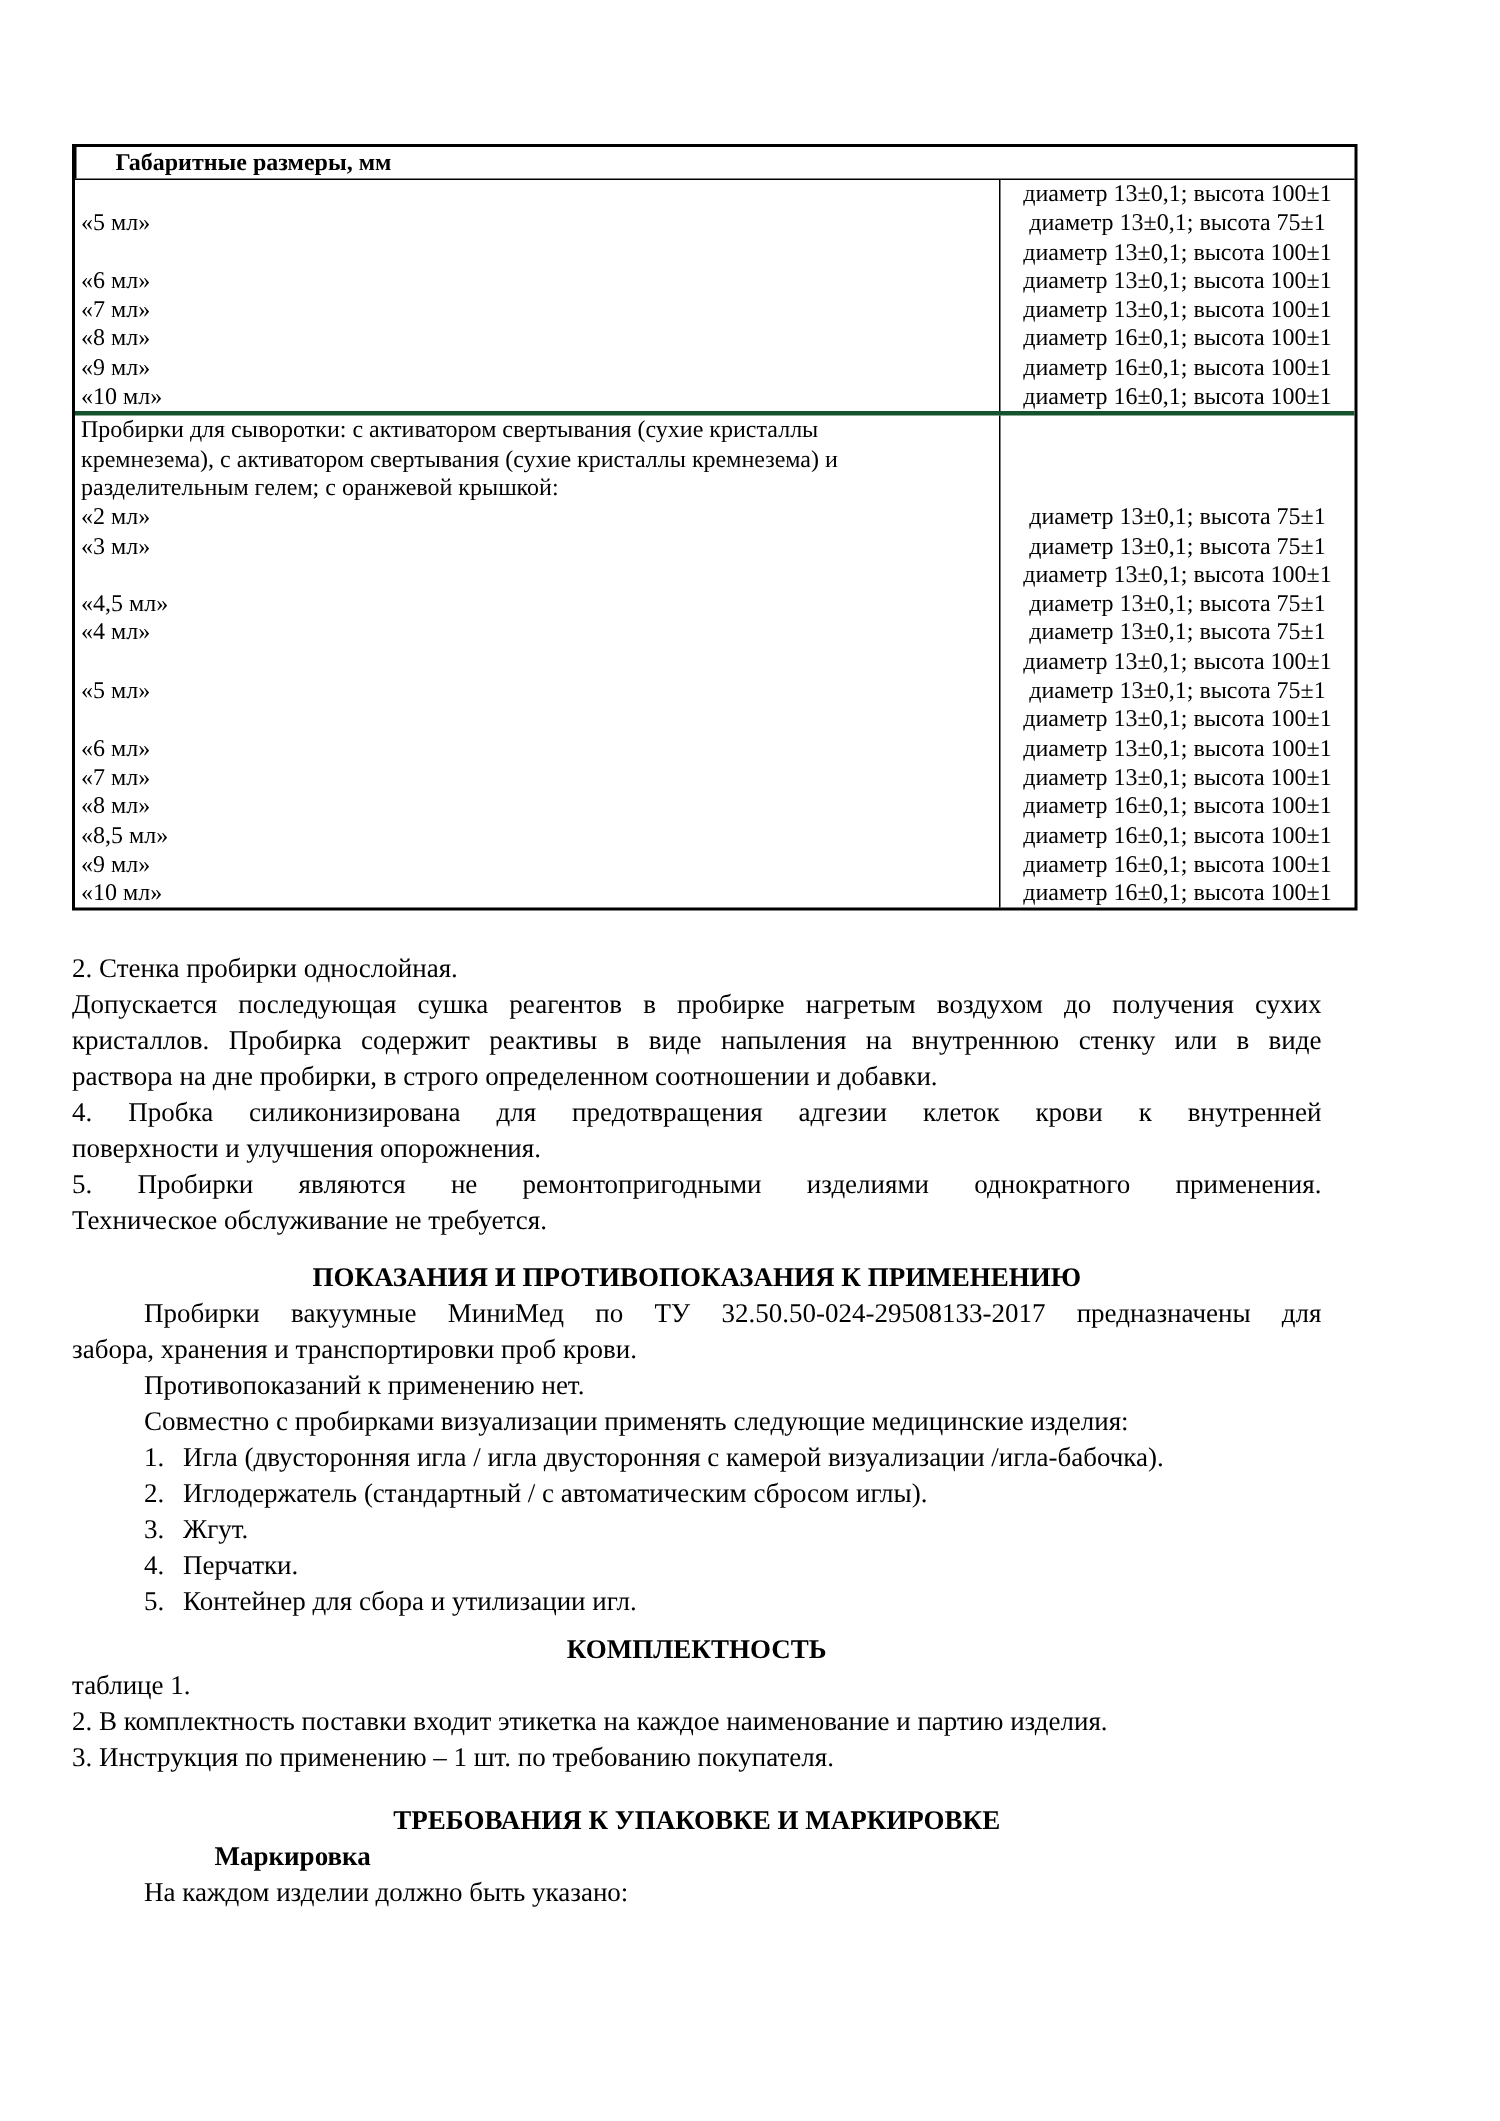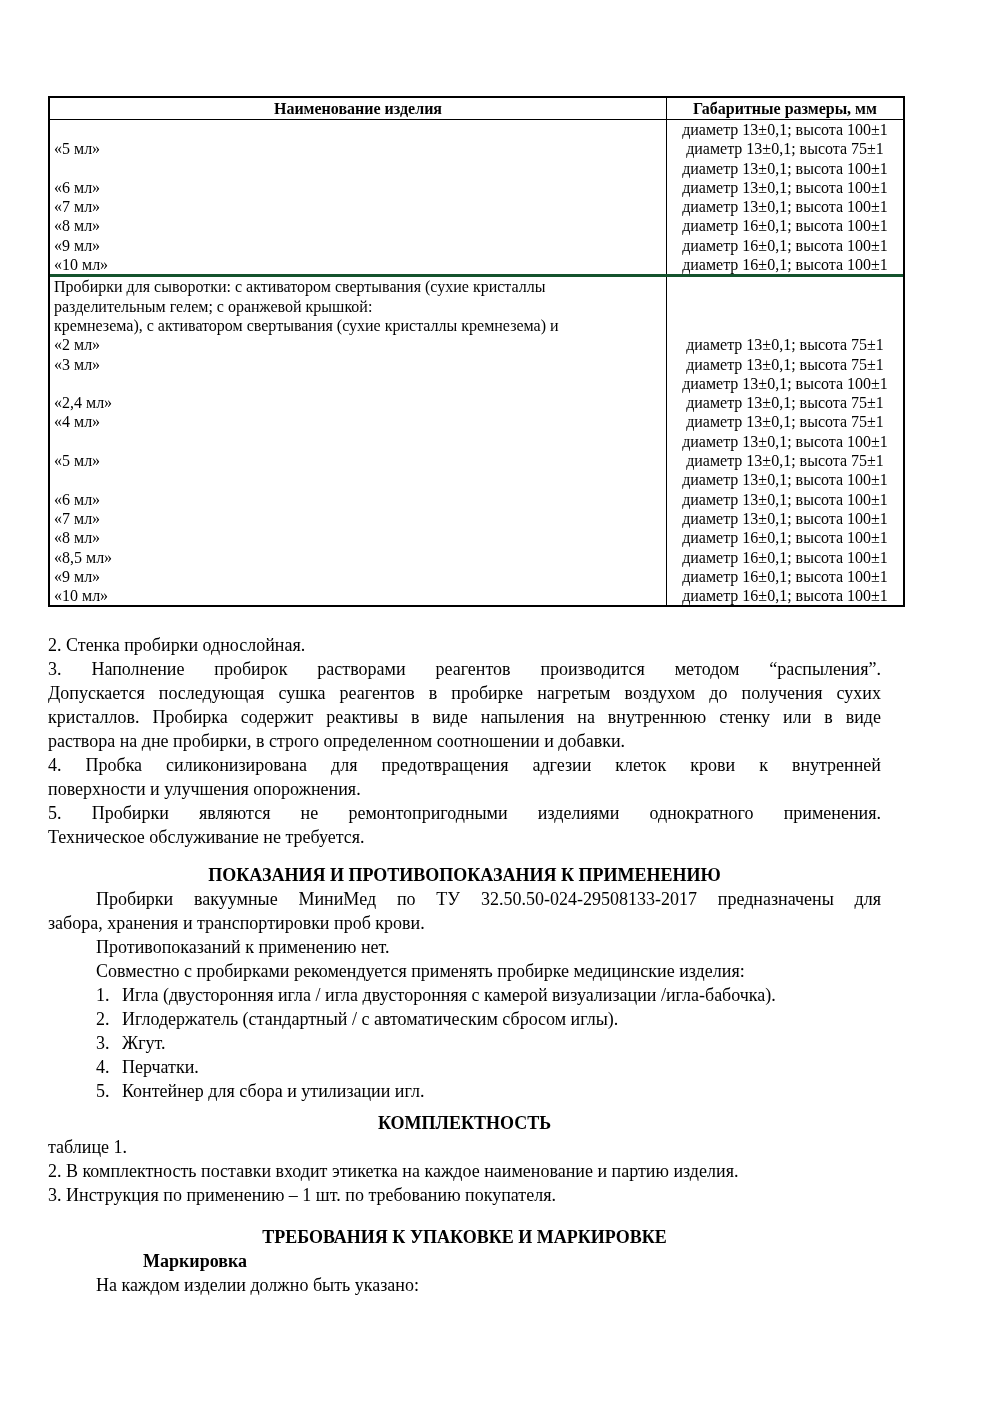--- a/index.html
+++ b/index.html
@@ -68,21 +68,20 @@
   .subheading { font-weight: bold; padding-left: 95px; line-height: 24px; }
 </style>
 </head>
 <body>
 
 <div class="page">
   <div class="content">
 
     <div class="spec-table">
       <div class="thead">
-        <div class="th th-name">Наименование изделия</div>
         <div class="th th-dims">Габаритные размеры, мм</div>
       </div>
 
       <div class="trow">
         <div class="col-left">
             <div class="lbl">&nbsp;</div>
             <div class="lbl">«5 мл»</div>
             <div class="lbl">&nbsp;</div>
             <div class="lbl">«6 мл»</div>
             <div class="lbl">«7 мл»</div>
@@ -99,28 +98,28 @@
             <div class="dim">диаметр 16±0,1; высота 100±1</div>
             <div class="dim">диаметр 16±0,1; высота 100±1</div>
             <div class="dim">диаметр 16±0,1; высота 100±1</div>
           </div>
       </div>
 
       <div class="trow trow2">
         <div class="col-left">
           <div>
               <div class="desc-line">Пробирки для сыворотки: с активатором свертывания (сухие кристаллы</div>
+              <div class="desc-line">кремнезема), с активатором свертывания (сухие кристаллы кремнезема) и</div>
               <div class="desc-line">разделительным гелем; с оранжевой крышкой:</div>
-              <div class="desc-line">кремнезема), с активатором свертывания (сухие кристаллы кремнезема) и</div>
             </div>
           <div>
               <div class="lbl">«2 мл»</div>
               <div class="lbl">«3 мл»</div>
               <div class="lbl">&nbsp;</div>
-              <div class="lbl">«2,4 мл»</div>
+              <div class="lbl">«4,5 мл»</div>
               <div class="lbl">«4 мл»</div>
               <div class="lbl">&nbsp;</div>
               <div class="lbl">«5 мл»</div>
               <div class="lbl">&nbsp;</div>
               <div class="lbl">«6 мл»</div>
               <div class="lbl">«7 мл»</div>
               <div class="lbl">«8 мл»</div>
               <div class="lbl">«8,5 мл»</div>
               <div class="lbl">«9 мл»</div>
               <div class="lbl">«10 мл»</div>
@@ -147,21 +146,20 @@
         </div>
       </div>
     </div>
 
     <div class="bodytext">
       <div id="mainText" class="block">
           <div class="para">
             <div class="jline last">2. Стенка пробирки однослойная.</div>
           </div>
           <div class="para">
-            <div class="jline">3. Наполнение пробирок растворами реагентов производится методом “распыления”.</div>
             <div class="jline">Допускается последующая сушка реагентов в пробирке нагретым воздухом до получения сухих</div>
             <div class="jline">кристаллов. Пробирка содержит реактивы в виде напыления на внутреннюю стенку или в виде</div>
             <div class="jline last">раствора на дне пробирки, в строго определенном соотношении и добавки.</div>
           </div>
           <div class="para">
             <div class="jline">4. Пробка силиконизирована для предотвращения адгезии клеток крови к внутренней</div>
             <div class="jline last">поверхности и улучшения опорожнения.</div>
           </div>
           <div class="para">
             <div class="jline">5. Пробирки являются не ремонтопригодными изделиями однократного применения.</div>
@@ -172,21 +170,21 @@
       <div id="h-indications" class="heading">ПОКАЗАНИЯ И ПРОТИВОПОКАЗАНИЯ К ПРИМЕНЕНИЮ</div>
       <div class="block">
           <div class="para indent">
             <div class="jline">Пробирки вакуумные МиниМед по ТУ 32.50.50-024-29508133-2017 предназначены для</div>
             <div class="jline last">забора, хранения и транспортировки проб крови.</div>
           </div>
           <div class="para indent">
             <div class="jline last">Противопоказаний к применению нет.</div>
           </div>
           <div class="para indent">
-            <div class="jline last">Совместно с пробирками рекомендуется применять пробирке медицинские изделия:</div>
+            <div class="jline last">Совместно с пробирками визуализации применять следующие медицинские изделия:</div>
           </div>
         </div>
       <div class="block">
           <div class="numitem">
             <span class="num">1.</span>
             <span class="txt">Игла (двусторонняя игла / игла двусторонняя с камерой визуализации /игла-бабочка).</span>
           </div>
           <div class="numitem">
             <span class="num">2.</span>
             <span class="txt">Иглодержатель (стандартный / с автоматическим сбросом иглы).</span>

